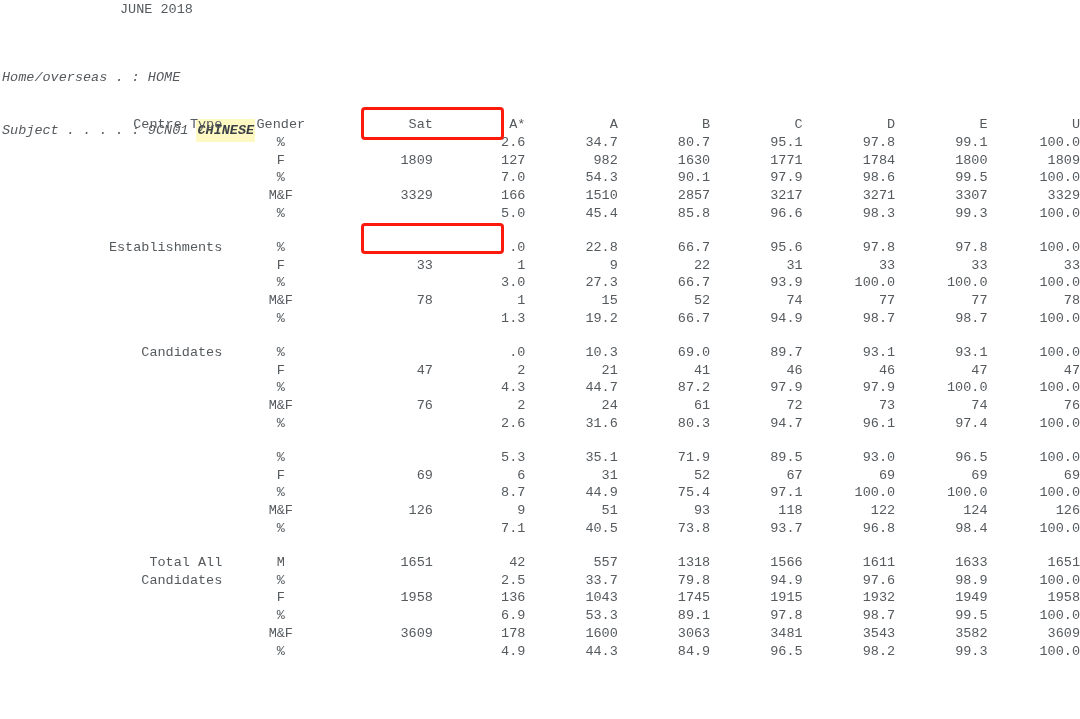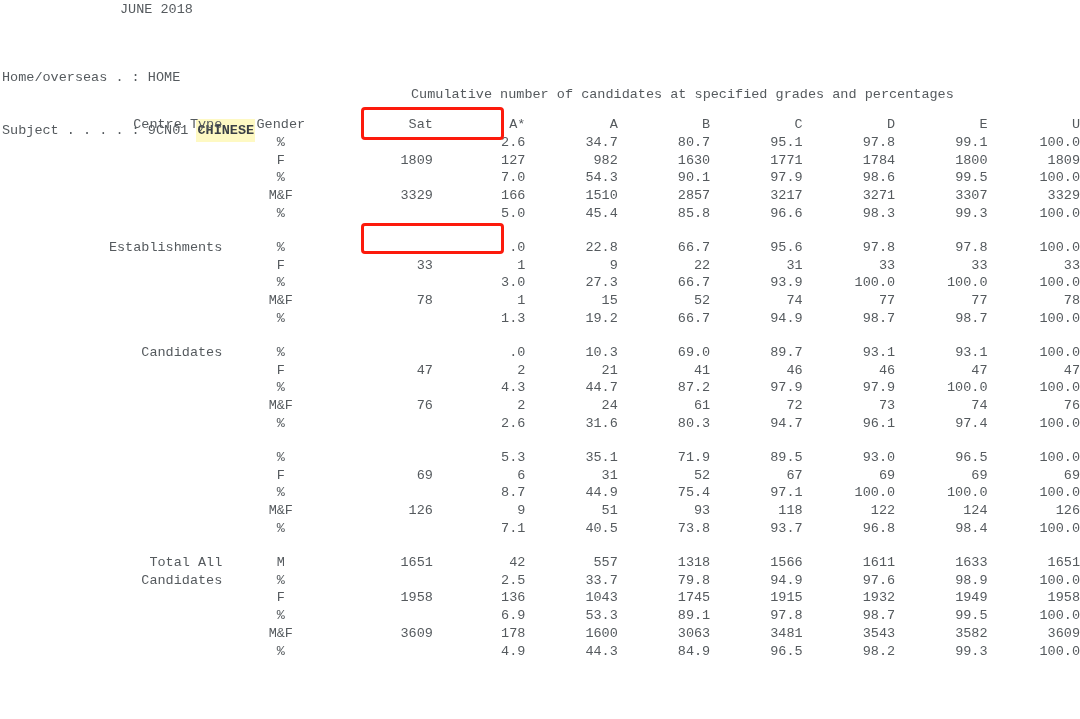--- a/index.html
+++ b/index.html
@@ -32,21 +32,21 @@
     left: 120px;
     top: 1px;
     white-space: pre;
   }
   .meta {
     position: absolute;
     left: 2px;
     top: 33px;
     white-space: pre;
   }
-  .meta .line { display: block; }
+  .meta .line { display: block; font-style: italic; }
   .subject-highlight {
     background: #fef9c3;
     color: #3a3f45;
     font-weight: bold;
     padding: 4px 1px;
   }
 
   .cumulative-caption {
     position: absolute;
     left: 411px;
@@ -122,21 +122,20 @@
 
 <div class="page">
 
   <div class="period-line">JUNE 2018</div>
 
   <div class="meta">
     <span class="line"><span>Home/overseas . : </span><span>HOME</span></span>
     <span class="line"><span>Subject . . . . : </span><span>9CN01 </span><span class="subject-highlight">CHINESE</span></span>
   </div>
 
-  <div class="cumulative-caption">Cumulative number of candidates at specified grades and percentages</div>
 
   <table class="grid">
     <thead>
       <tr>
         <td class="c-type">Centre Type</td>
         <td class="c-gender">Gender</td>
         <td class="c-sat">Sat</td>
         <td class="c-grade">A*</td>
         <td class="c-grade">A</td>
         <td class="c-grade">B</td>

